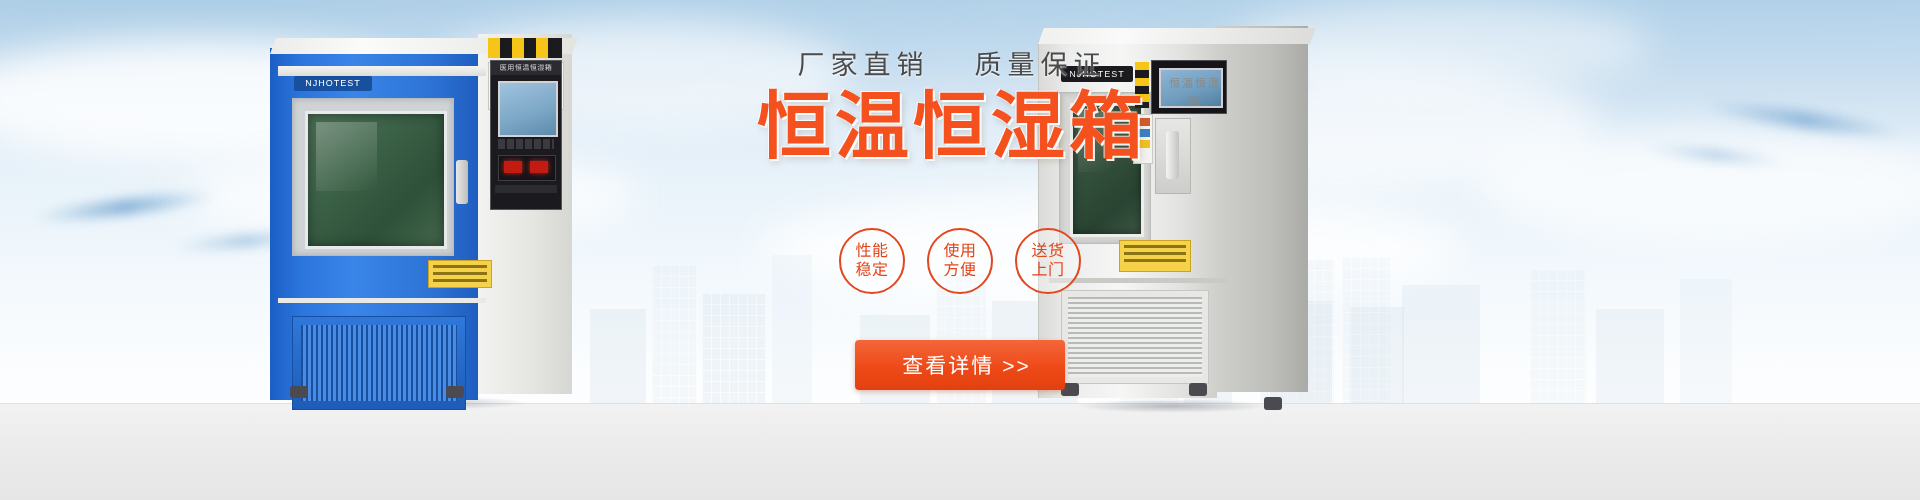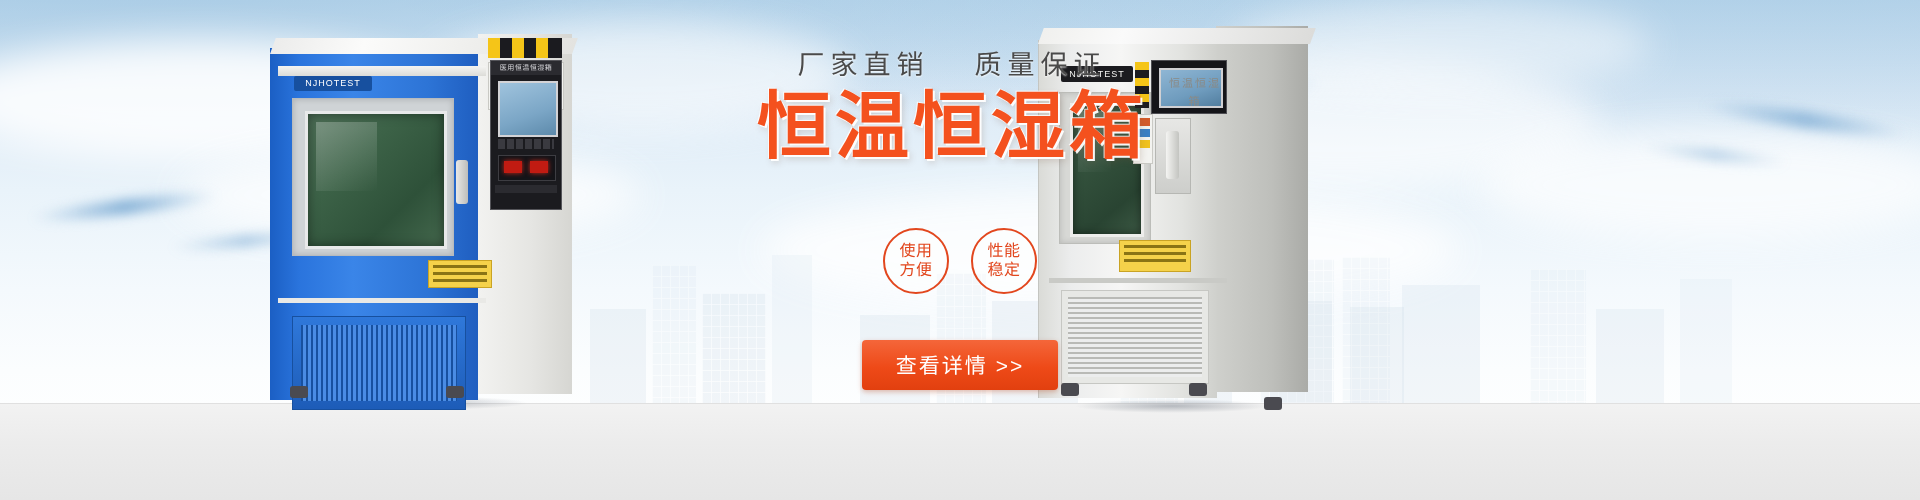--- a/index.html
+++ b/index.html
@@ -146,21 +146,21 @@
     left:700px; top:340px;
     width:520px;
     display:flex;justify-content:center;
     z-index:6;
   }
   .cta{
     background:linear-gradient(to bottom,#f4663a 0%,#ee4a18 55%,#e2400f 100%);
     color:#fff;
     font-size:21px;
     letter-spacing:2px;
-    padding:9px 34px 11px 34px;
+    padding:9px 34px 11px 47px;
     border:none;
     border-radius:4px;
     cursor:pointer;
     box-shadow:0 2px 5px rgba(180,70,30,.35);
     white-space:nowrap;
     font-family:inherit;
   }
 
   
   .machine-left{position:absolute;left:262px;top:30px;width:318px;height:375px;z-index:5;}
@@ -365,26 +365,30 @@
     <div class="eyebrow">
       <span>厂家直销</span>
       <span class="gap"></span>
       <span>质量保证</span>
     </div>
     <h1 class="headline">恒温恒湿箱</h1>
   </div>
 
   <div class="badges">
     <div class="badge">
+      <span>性能</span>
+      <span>稳定</span>
+    </div>
+    <div class="badge">
       <span>使用</span>
       <span>方便</span>
     </div>
     <div class="badge">
-      <span>性能</span>
-      <span>稳定</span>
+      <span>送货</span>
+      <span>上门</span>
     </div>
   </div>
 
   <div class="cta-wrap">
     <button class="cta">查看详情 &gt;&gt;</button>
   </div>
 
   <div class="baseline"></div>
 </div>
 

